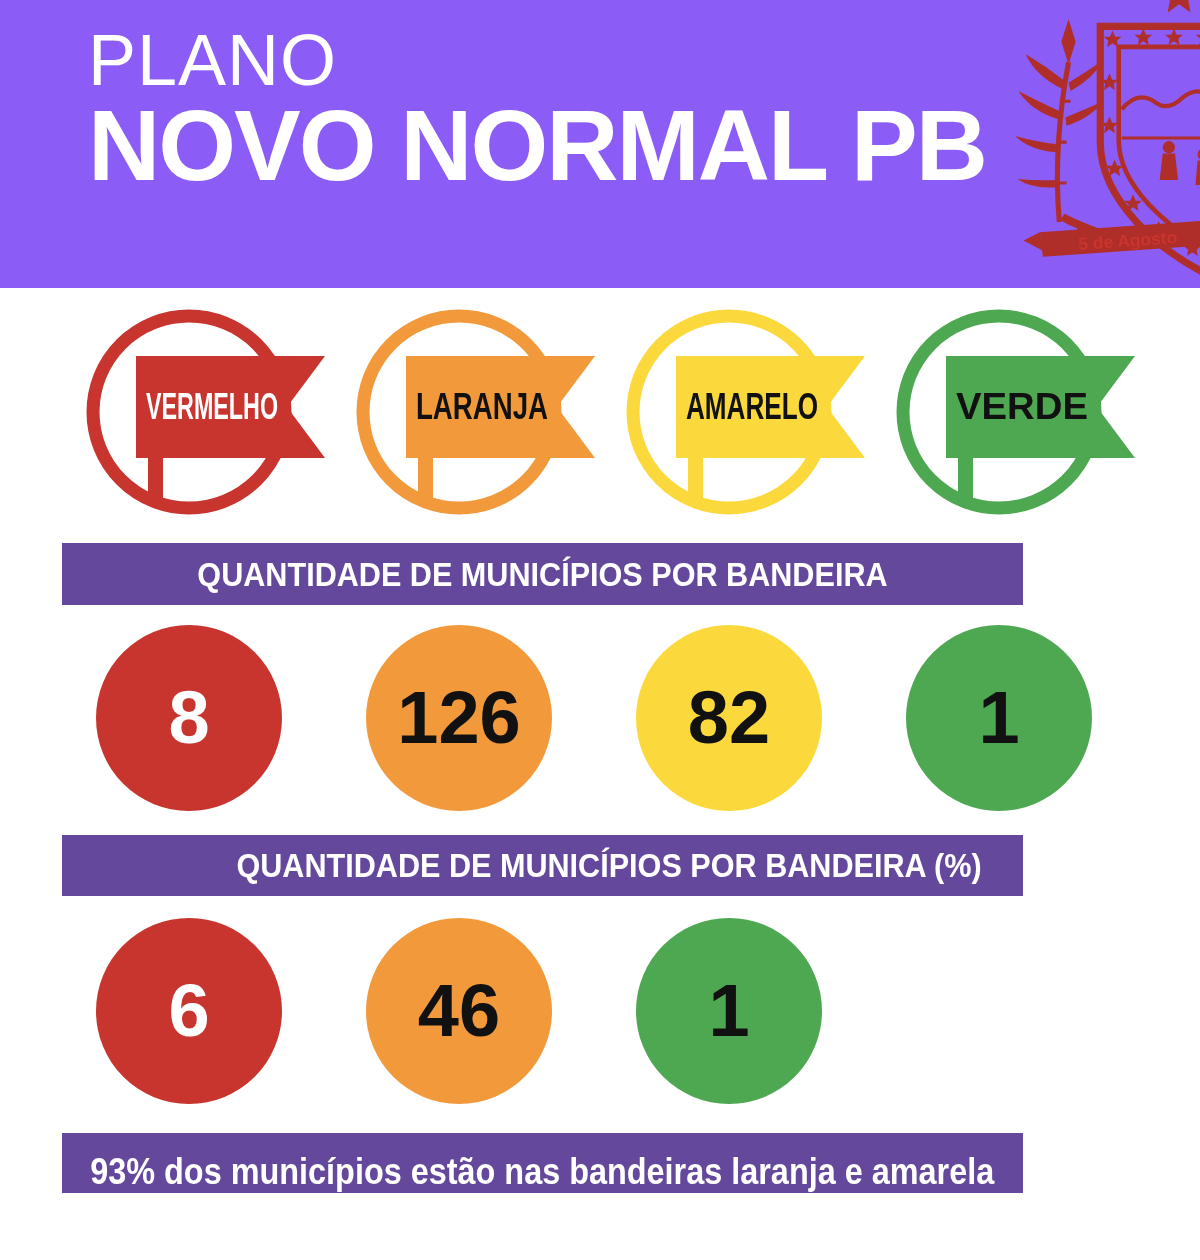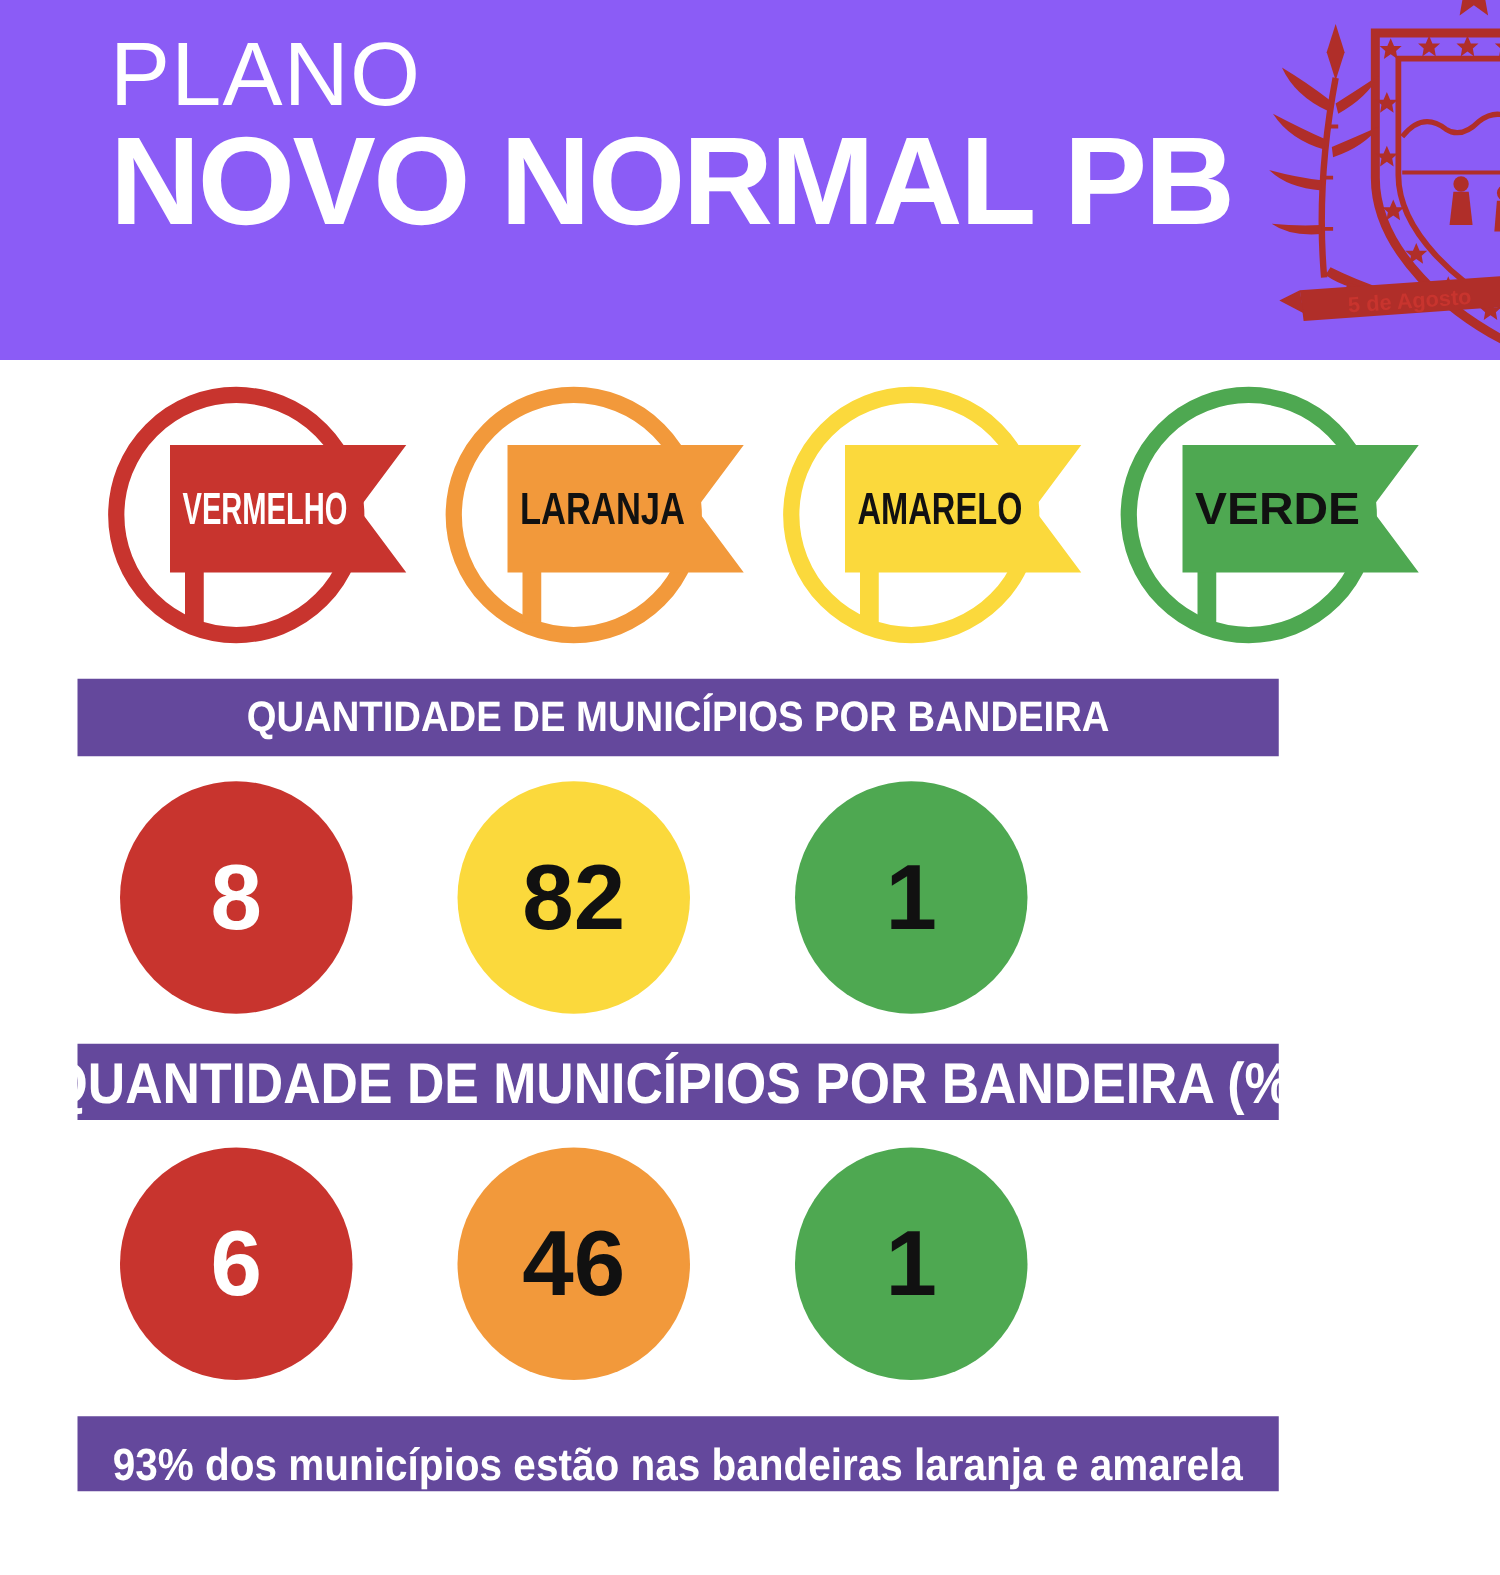--- a/index.html
+++ b/index.html
@@ -22,21 +22,21 @@
   .flag-badge{width:270px;height:225px;flex:0 0 270px;}
   .flag-badge .ring{fill:none;stroke-width:13px;}
   .flag-badge text{font-family:"Liberation Sans","DejaVu Sans",sans-serif;font-size:36px;font-weight:700;text-anchor:middle;}
   
   .banner{
     position:absolute;left:62px;width:961px;background:#64489C;color:#ffffff;
     display:flex;align-items:center;justify-content:center;text-align:center;
   }
   .banner .btxt{display:inline-block;transform:scaleX(0.9);transform-origin:center;font-weight:700;white-space:nowrap;}
   .banner-1{top:543px;height:62px;font-size:34px;}
-  .banner-2{top:835px;height:61px;font-size:46px;}
+  .banner-2{top:835px;height:61px;font-size:34px;justify-content:flex-end;}
   .banner-3{top:1133px;height:60px;font-size:36px;align-items:flex-end;}
   
   .circles-row{position:absolute;left:60px;width:1080px;height:186px;display:flex;}
   .row-1{top:625px;}
   .row-2{top:918px;}
   .num-cell{width:270px;flex:0 0 270px;}
   .num-circle{
     width:186px;height:186px;margin-left:36px;border-radius:50%;
     display:flex;align-items:center;justify-content:center;
     font-size:74px;font-weight:700;line-height:1;
@@ -146,20 +146,23 @@
 
 <div class="banner banner-1">
   <span class="btxt">QUANTIDADE DE MUNICÍPIOS POR BANDEIRA</span>
 </div>
 
 <div class="circles-row row-1">
   <div class="num-cell">
     <div class="num-circle c-red">8</div>
   </div>
   <div class="num-cell">
+    <div class="num-circle c-orange">126</div>
+  </div>
+  <div class="num-cell">
     <div class="num-circle c-yellow">82</div>
   </div>
   <div class="num-cell">
     <div class="num-circle c-green">1</div>
   </div>
 </div>
 
 <div class="banner banner-2">
   <span class="btxt">QUANTIDADE DE MUNICÍPIOS POR BANDEIRA (%)</span>
 </div>

